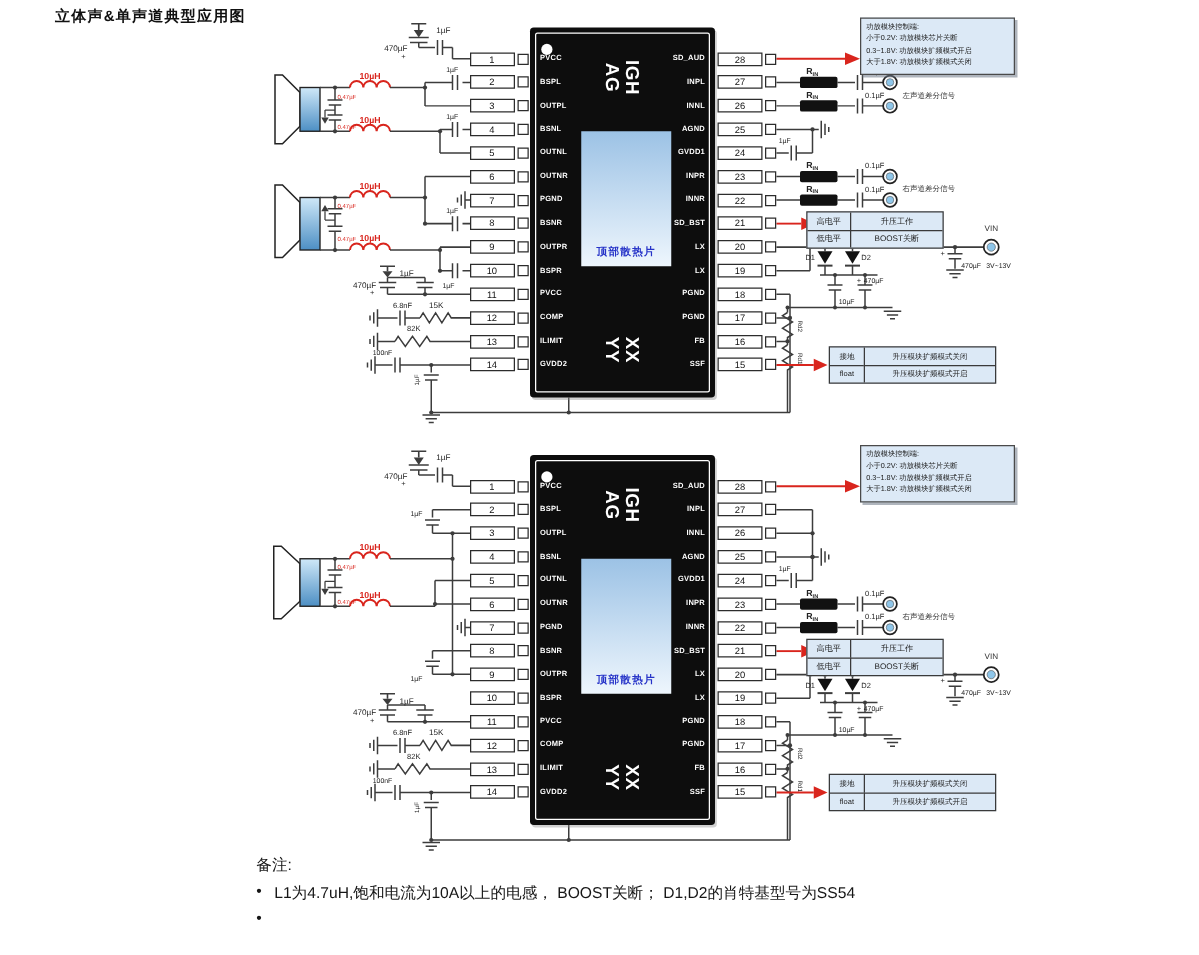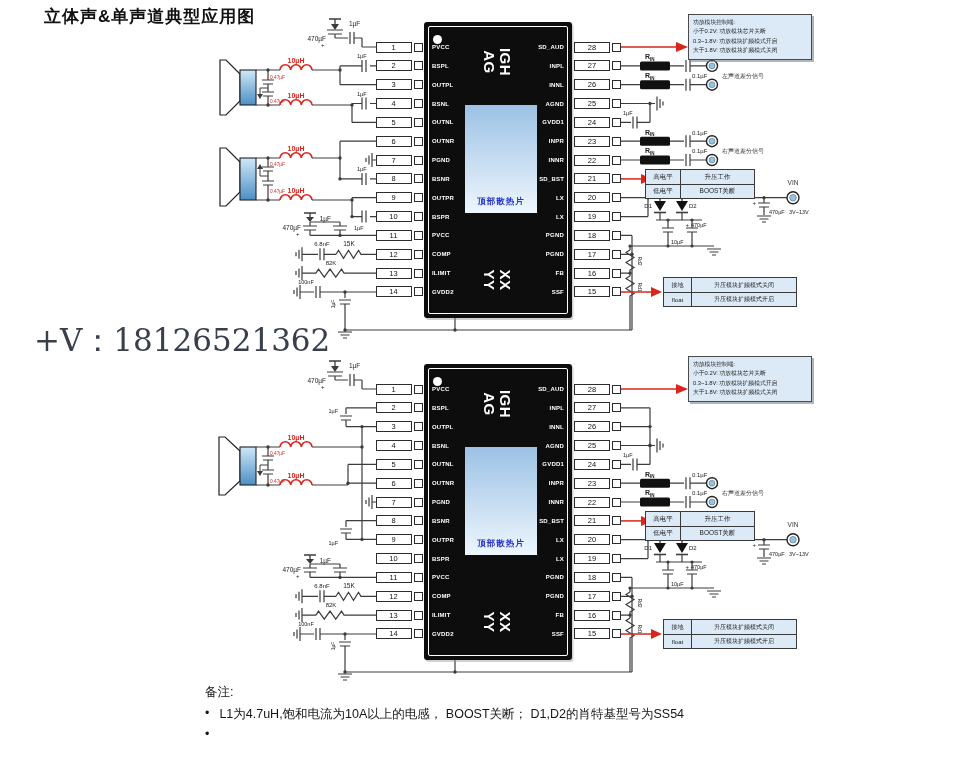--- a/index.html
+++ b/index.html
@@ -1,19 +1,19 @@
 <!DOCTYPE html>
 <html><head>
 <meta charset="utf-8">
 <style>
   html,body{margin:0;padding:0;background:#fff}
   .canvas{position:relative;width:959px;height:764px;background:#fff;overflow:hidden;
           font-family:"Liberation Sans","DejaVu Sans",sans-serif}
   .svg-layer{position:absolute;left:0;top:0}
-  .page-title{position:absolute;left:44px;top:5px;font-size:17px;font-weight:bold;color:#111;letter-spacing:1px}
+  .page-title{position:absolute;left:44px;top:5px;font-size:12px;font-weight:bold;color:#111;letter-spacing:1px}
   .watermark{position:absolute;left:34px;top:320px;font-family:"DejaVu Serif","Liberation Serif",serif;
              font-size:31px;color:#39404c}
   
   .chip{position:absolute;width:148px;height:296px;background:#0d0d0d;border-radius:3px;
         box-shadow:1.5px 2px 0 rgba(140,140,140,.4)}
   .chip-inner{position:absolute;inset:4px;border:1px solid #fff;border-radius:2px}
   .chip-dot{position:absolute;left:9px;top:13px;width:9px;height:9px;border-radius:50%;background:#fff}
   .heatsink{position:absolute;left:41px;top:83px;width:72px;height:108px;background:linear-gradient(#9cc2e5,#eef6fd)}
   .heatsink-label{position:absolute;left:0;right:0;bottom:5px;text-align:center;font-size:8.5px;font-weight:bold;
                   color:#2633c8;letter-spacing:1px}
@@ -311,21 +311,20 @@
   </g>
 
   <g stroke="#3c3c3c" stroke-width="1.2" fill="none">
     <path d="M621,407.8 H650 M621,426.6 H650 M650,407.8 V445.5"></path>
     <circle cx="650" cy="426.6" r="1.7" fill="#3c3c3c" stroke="none"></circle>
     <circle cx="650" cy="445.5" r="1.7" fill="#3c3c3c" stroke="none"></circle>
   </g>
 </svg>
 
 <div class="page-title">立体声&amp;单声道典型应用图</div>
-<div class="watermark">+V：18126521362</div>
 
 <div class="chip" style="left:424px;top:22px">
   <div class="chip-inner"></div>
   <div class="chip-dot"></div>
   <div class="mark top">
     <div>IGH</div>
     <div>AG</div>
   </div>
   <div class="heatsink">
     <div class="heatsink-label">顶部散热片</div>

